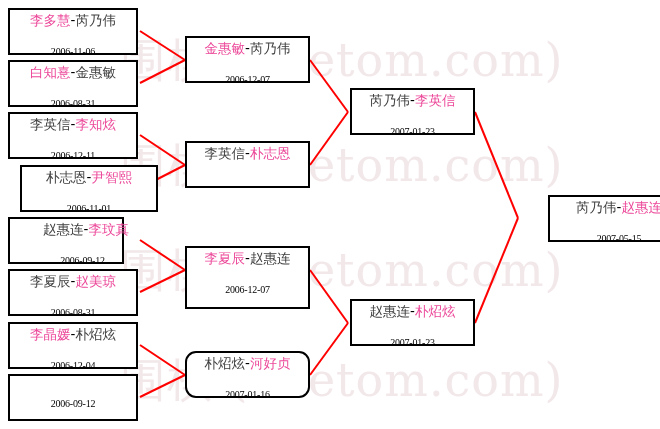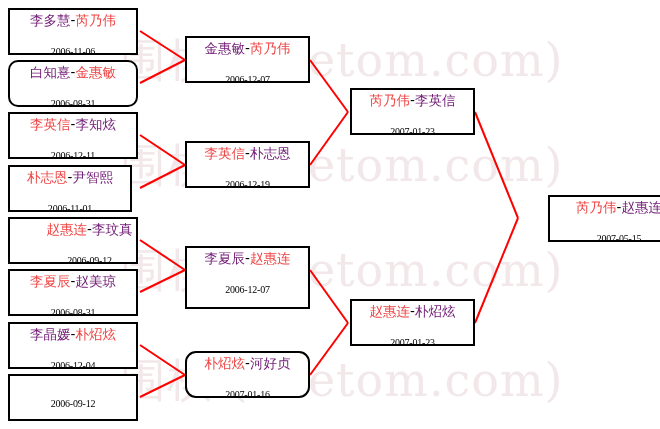--- a/index.html
+++ b/index.html
@@ -38,22 +38,22 @@
     font-size:13px;
     line-height:1.0;
     padding-top:4px;
   }
   .players{
     white-space:nowrap;
     font-family:"DejaVu Sans","Liberation Sans",sans-serif;
     font-size:13.5px;
     letter-spacing:0px;
   }
-  .p-win{color:#ef4444;}
-  .p-lose{color:#701a75;}
+  .p-win{color:#404040;}
+  .p-lose{color:#ec4899;}
   .sep{color:#000000;}
   .date{
     margin-top:19px;
     color:#000000;
     font-family:Liberation Serif, serif;
     font-size:10px;
     letter-spacing:-0.2px;
   }
 </style>
 </head>
@@ -89,42 +89,42 @@
     </g>
   </svg>
 
   <div class="match" style="left:8px;top:8px;width:130px;height:47px;">
     <div class="players">
       <span class="p-lose">李多慧</span><span class="sep">-</span><span class="p-win">芮乃伟</span>
     </div>
     <div class="date">2006-11-06</div>
   </div>
 
-  <div class="match" style="left:8px;top:60px;width:130px;height:47px;border-radius:10px;">
+  <div class="match" style="left:8px;top:60px;width:130px;height:47px;">
     <div class="players">
       <span class="p-lose">白知憙</span><span class="sep">-</span><span class="p-win">金惠敏</span>
     </div>
     <div class="date">2006-08-31</div>
   </div>
 
   <div class="match" style="left:8px;top:112px;width:130px;height:47px;">
     <div class="players">
       <span class="p-win">李英信</span><span class="sep">-</span><span class="p-lose">李知炫</span>
     </div>
     <div class="date">2006-12-11</div>
   </div>
 
-  <div class="match" style="left:8px;top:165px;width:124px;height:47px;">
+  <div class="match" style="left:20px;top:165px;width:138px;height:47px;">
     <div class="players">
       <span class="p-win">朴志恩</span><span class="sep">-</span><span class="p-lose">尹智熙</span>
     </div>
     <div class="date">2006-11-01</div>
   </div>
 
-  <div class="match" style="left:8px;top:217px;width:130px;height:47px;padding-left:33px;">
+  <div class="match" style="left:8px;top:217px;width:116px;height:47px;padding-left:33px;">
     <div class="players">
       <span class="p-win">赵惠连</span><span class="sep">-</span><span class="p-lose">李玟真</span>
     </div>
     <div class="date">2006-09-12</div>
   </div>
 
   <div class="match" style="left:8px;top:269px;width:130px;height:47px;">
     <div class="players">
       <span class="p-win">李夏辰</span><span class="sep">-</span><span class="p-lose">赵美琼</span>
     </div>
@@ -146,21 +146,20 @@
     <div class="players">
       <span class="p-lose">金惠敏</span><span class="sep">-</span><span class="p-win">芮乃伟</span>
     </div>
     <div class="date">2006-12-07</div>
   </div>
 
   <div class="match" style="left:185px;top:141px;width:125px;height:47px;">
     <div class="players">
       <span class="p-win">李英信</span><span class="sep">-</span><span class="p-lose">朴志恩</span>
     </div>
-    <div class="date">2006-12-19</div>
   </div>
 
   <div class="match" style="left:185px;top:246px;width:125px;height:63px;">
     <div class="players">
       <span class="p-lose">李夏辰</span><span class="sep">-</span><span class="p-win">赵惠连</span>
     </div>
     <div class="date">2006-12-07</div>
   </div>
 
   <div class="match" style="left:185px;top:351px;width:125px;height:47px;border-radius:11px;">

